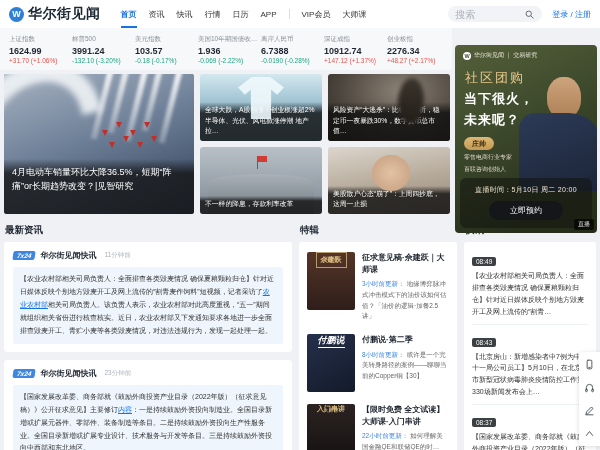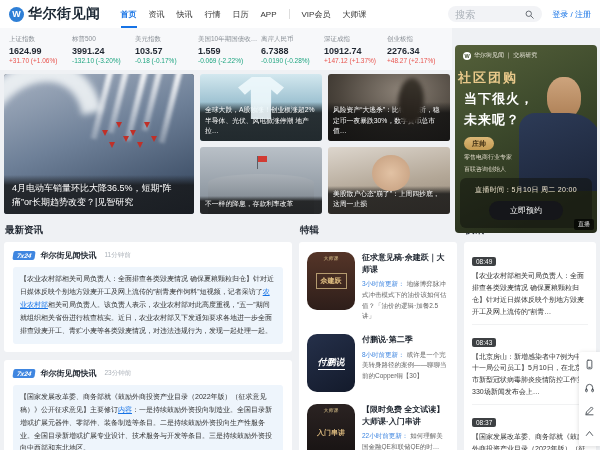--- a/index.html
+++ b/index.html
@@ -38,21 +38,21 @@
   
   .main-area { display:flex; gap:6px; padding:4px 4px 6px; align-items:flex-start; }
   .hero-card { position:relative; width:190px; height:140px; border-radius:3px; overflow:hidden; flex:none; background:#444; }
   .hero-img { position:absolute; inset:0; background:linear-gradient(160deg,#a7b2c2 0%,#6e8098 45%,#2e3f57 100%); }
   .streak { position:absolute; width:6px; height:78px; background:linear-gradient(rgba(255,255,255,.95),rgba(255,255,255,.25));
     filter:blur(1.5px); transform:rotate(14deg); top:-12px; }
   .smoke-loop { position:absolute; left:-34px; top:-16px; width:128px; height:158px; border:20px solid rgba(245,248,250,.85);
     border-right-color:transparent; border-bottom-color:transparent; border-radius:50%; transform:rotate(32deg); filter:blur(3px); }
   .jet { position:absolute; width:0; height:0; border-left:3px solid transparent; border-right:3px solid transparent;
     border-top:6px solid #c03028; }
-  .hero-caption { position:absolute; left:0; right:0; bottom:0; padding:7px 8px 4px; color:#fff;
+  .hero-caption { position:absolute; left:0; right:0; bottom:0; padding:7px 8px 20px; color:#fff;
     font-size:9px; line-height:1.55; background:linear-gradient(rgba(0,0,0,0),rgba(20,20,20,.78) 26%); }
 
   .card-grid { display:grid; grid-template-columns:122px 122px; grid-auto-rows:67px; gap:6px; flex:none; }
   .mini-card { position:relative; border-radius:3px; overflow:hidden; }
   .mini-caption { position:absolute; left:0; right:0; bottom:0; color:#fff; font-size:6.8px; line-height:1.55;
     padding:3px 5px 4px; background:linear-gradient(rgba(0,0,0,0),rgba(15,15,15,.8) 28%); }
   .img-ice { background:linear-gradient(180deg,#d3e8ef,#8fb7c9 55%,#6d96aa); }
   .img-ice::after { content:""; position:absolute; left:38px; top:3px; width:46px; height:42px; background:rgba(238,248,252,.9);
     clip-path:polygon(30% 0,70% 0,100% 25%,85% 42%,72% 30%,72% 100%,28% 100%,28% 30%,15% 42%,0 25%); filter:blur(.5px); }
   .img-tornado { background:radial-gradient(ellipse at 60% 25%,#8c8277,#4c453d 60%,#2a2621); }
@@ -70,21 +70,21 @@
   
   .promo-banner { position:absolute; top:45px; right:3px; width:142px; height:188px; border-radius:4px; overflow:hidden;
     background:linear-gradient(155deg,#55603a 0%,#3d4a2c 40%,#262d1b 85%); color:#fff; z-index:3; }
   .person-head { position:absolute; right:16px; top:32px; width:34px; height:42px; border-radius:46%;
     background:linear-gradient(#cda47d,#ad7f55); z-index:1; }
   .person-body { position:absolute; right:-6px; top:68px; width:84px; height:78px; border-radius:16px 34px 0 0;
     background:linear-gradient(160deg,#2d3b57,#1b2438); z-index:1; }
   .banner-head { position:relative; z-index:2; display:flex; align-items:center; gap:3px; padding:6px 0 0 8px; font-size:6px; color:#e9e6da; }
   .banner-logo { width:8px; height:8px; border-radius:50%; background:#fff; color:#3d4a2c; font-size:5.5px; font-weight:bold;
     display:inline-flex; align-items:center; justify-content:center; }
-  .banner-title1 { position:relative; z-index:2; margin:9px 0 0 3px; font-size:13px; font-weight:bold; color:#e9c98b; letter-spacing:2px; }
+  .banner-title1 { position:relative; z-index:2; margin:9px 0 0 10px; font-size:13px; font-weight:normal; color:#e9c98b; letter-spacing:2px; }
   .banner-title2, .banner-title3 { position:relative; z-index:2; margin:3px 0 0 9px; font-size:13px; font-weight:bold; color:#fff; letter-spacing:1px; }
   .speaker-badge { position:relative; z-index:2; display:inline-block; margin:8px 0 0 9px; background:linear-gradient(#dcb877,#c39a52);
     color:#3a2a10; font-size:7px; font-weight:bold; padding:1.5px 8px; border-radius:7px; }
   .speaker-desc { position:relative; z-index:2; margin:3px 0 0 9px; font-size:6px; color:#ded8c8; }
   .banner-bottom { position:absolute; z-index:2; left:5px; right:5px; bottom:5px; background:rgba(18,20,14,.55);
     border-radius:6px; padding:7px 4px 8px; text-align:center; }
   .banner-schedule { font-size:7px; color:#f0e6cf; letter-spacing:.3px; }
   .banner-cta { display:block; margin:6px auto 0; background:#15161a; color:#fff; font-size:8px; width:74px;
     padding:4px 0; border-radius:10px; border:0; cursor:pointer; }
   .corner-tag { position:absolute; z-index:4; right:3px; bottom:3px; font-size:6px; background:rgba(0,0,0,.68);
@@ -103,22 +103,22 @@
   .feed-head { display:flex; align-items:center; gap:5px; margin-bottom:6px;text-align:center; }
   .badge-7x24 { background:#3f86e0; color:#fff; font-size:6.5px; font-weight:bold; font-style:italic;
     padding:1px 4px; border-radius:2px; transform:skewX(-8deg); }
   .feed-source { font-size:8px; font-weight:bold; color:#1f2630; }
   .feed-time { font-size:6.5px; color:#aab0b8; margin-left:3px; }
   .feed-body { background:#eef5fc; border-radius:3px; padding:6px 7px; font-size:7px; line-height:1.85; color:#333; }
   .inline-link { color:#1673e6; text-decoration:underline; }
 
   .feature-card { background:#fff; border-radius:3px; padding:10px 8px; }
   .feature-item { display:flex; gap:7px; margin-bottom:12px; cursor:pointer; }
-  .thumb { width:48px; height:58px; border-radius:10px; flex:none; position:relative;
-    display:flex; align-items:center; justify-content:center; overflow:hidden; }
+  .thumb { width:48px; height:58px; border-radius:2px; flex:none; position:relative;
+    display:flex; align-items:flex-start; justify-content:center; overflow:hidden; }
   .thumb-tag { position:absolute; top:3px; left:0; right:0; text-align:center; font-size:5px; color:#d9c08a; }
   .thumb-label { font-size:7px; font-weight:bold; }
   .thumb-yu { background:linear-gradient(#553528,#2e1e1a); }
   .thumb-yu .thumb-label { color:#e3c283; border:1px solid rgba(217,192,138,.75); padding:2px 4px; }
   .thumb-fp { background:linear-gradient(150deg,#25304a,#131a2b); }
   .thumb-fp .thumb-label { color:#fff; font-style:italic; font-size:9px; border-bottom:1px solid #fff; }
   .thumb-rm { background:linear-gradient(#2b2322,#151111); }
   .thumb-rm .thumb-label { color:#dcba7e; }
   .feature-text { min-width:0; }
   .feature-title { font-size:8px; font-weight:bold; color:#1f2630; line-height:1.45; margin-bottom:4px; }
@@ -178,21 +178,21 @@
     <div class="idx-value">3991.24</div>
     <div class="idx-change down">-132.10 (-3.20%)</div>
   </div>
   <div class="idx">
     <div class="idx-name">美元指数</div>
     <div class="idx-value">103.57</div>
     <div class="idx-change down">-0.18 (-0.17%)</div>
   </div>
   <div class="idx">
     <div class="idx-name">美国10年期国债收…</div>
-    <div class="idx-value">1.559</div>
+    <div class="idx-value">1.936</div>
     <div class="idx-change down">-0.069 (-2.22%)</div>
   </div>
   <div class="idx">
     <div class="idx-name">离岸人民币</div>
     <div class="idx-value">6.7388</div>
     <div class="idx-change down">-0.0190 (-0.28%)</div>
   </div>
   <div class="idx">
     <div class="idx-name">深证成指</div>
     <div class="idx-value">10912.74</div>

